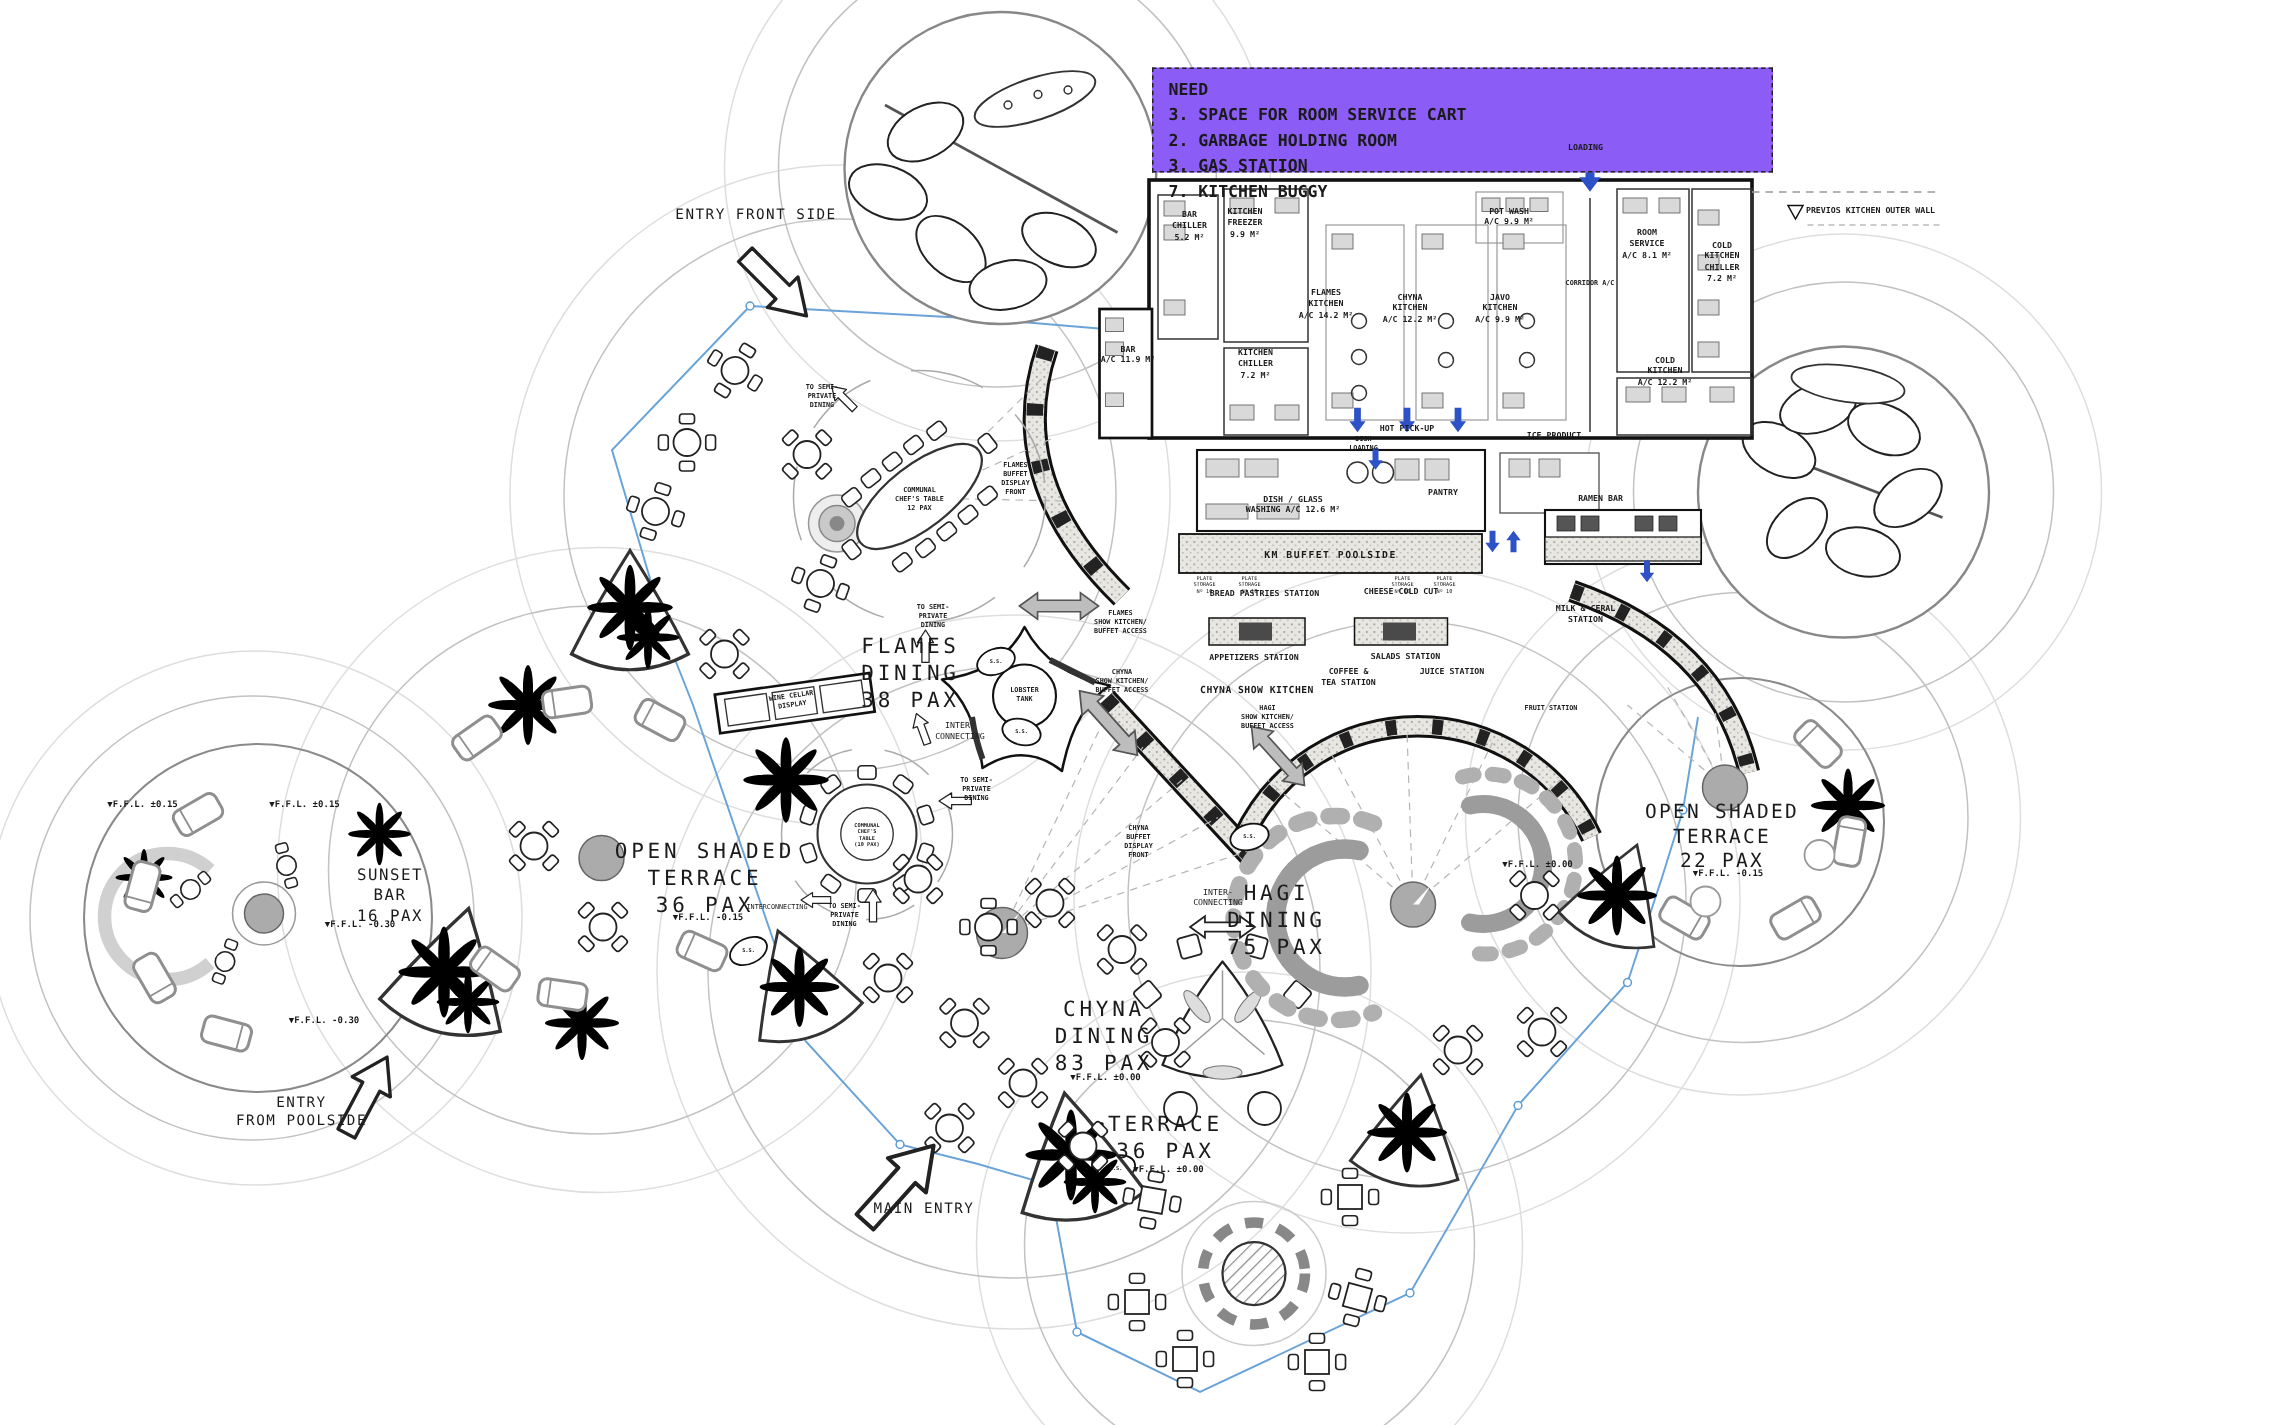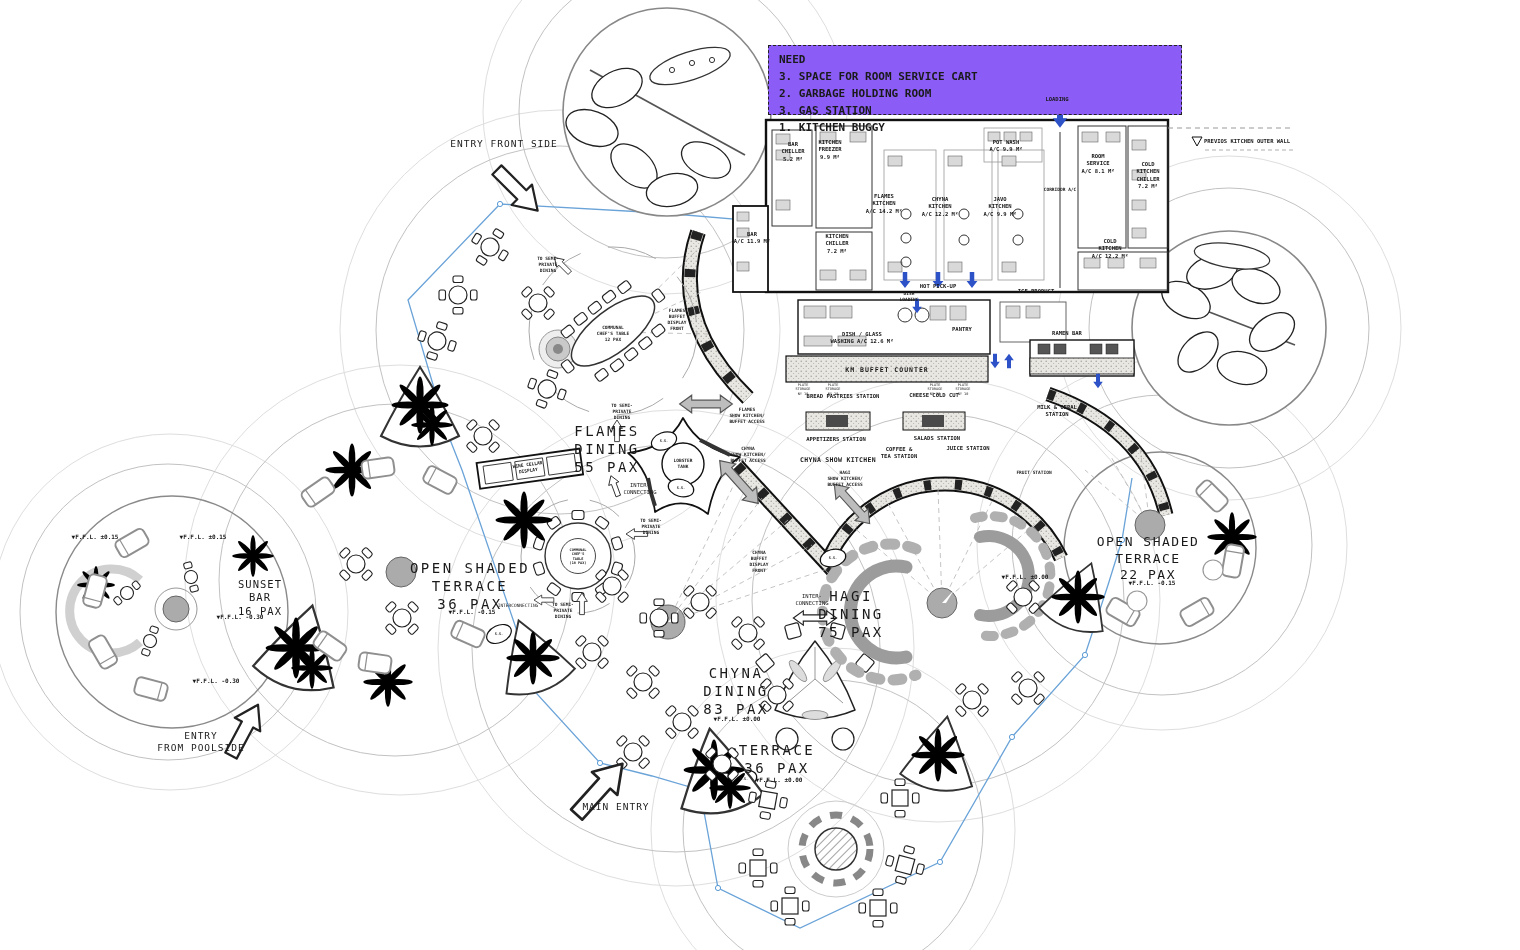--- a/index.html
+++ b/index.html
@@ -517,26 +517,26 @@
   <use href="#barrow" transform="translate(1009,361) rotate(180) scale(0.8)"></use>
   <use href="#barrow" transform="translate(1098,381) scale(0.8)"></use>
 </g>
 </svg>
 
 <div id="needbox">
   <div>NEED</div>
   <div>3. SPACE FOR ROOM SERVICE CART</div>
   <div>2. GARBAGE HOLDING ROOM</div>
   <div>3. GAS STATION</div>
-  <div>1. KITCHEN BUGGY</div>
+  <div>7. KITCHEN BUGGY</div>
 </div>
 
 <div class="lbl big" style="left:607px;top:450px">FLAMES
 DINING
-55 PAX</div>
+38 PAX</div>
 <div class="lbl big" style="left:470px;top:587px">OPEN SHADED
 TERRACE
 36 PAX</div>
 <div class="lbl med" style="left:260px;top:598px">SUNSET
 BAR
 16 PAX</div>
 <div class="lbl big" style="left:736px;top:692px">CHYNA
 DINING
 83 PAX</div>
 <div class="lbl big" style="left:851px;top:615px">HAGI
@@ -599,21 +599,21 @@
 A/C 12.2 M²</div>
 <div class="lbl tiny" style="left:862px;top:338px">DISH / GLASS
 WASHING A/C 12.6 M²</div>
 <div class="lbl micro2" style="left:909px;top:297px">DISH
 LOADING</div>
 <div class="lbl tiny" style="left:962px;top:330px">PANTRY</div>
 <div class="lbl tiny" style="left:1036px;top:292px">ICE PRODUCT</div>
 <div class="lbl tiny" style="left:938px;top:287px">HOT PICK-UP</div>
 <div class="lbl tiny" style="left:1247px;top:142px">PREVIOS KITCHEN OUTER WALL</div>
 
-<div class="lbl small" style="left:887px;top:370px;letter-spacing:1px">KM BUFFET COUNTER</div>
+<div class="lbl small" style="left:887px;top:370px;letter-spacing:1px">KM BUFFET POOLSIDE</div>
 <div class="lbl tiny" style="left:843px;top:397px">BREAD PASTRIES STATION</div>
 <div class="lbl tiny" style="left:934px;top:396px">CHEESE COLD CUT</div>
 <div class="lbl tiny" style="left:836px;top:440px">APPETIZERS STATION</div>
 <div class="lbl tiny" style="left:937px;top:439px">SALADS STATION</div>
 <div class="lbl tiny" style="left:899px;top:453px">COFFEE &amp;
 TEA STATION</div>
 <div class="lbl tiny" style="left:968px;top:449px">JUICE STATION</div>
 <div class="lbl micro2" style="left:1034px;top:473px">FRUIT STATION</div>
 <div class="lbl tiny" style="left:1057px;top:411px">MILK &amp; CERAL
 STATION</div>

